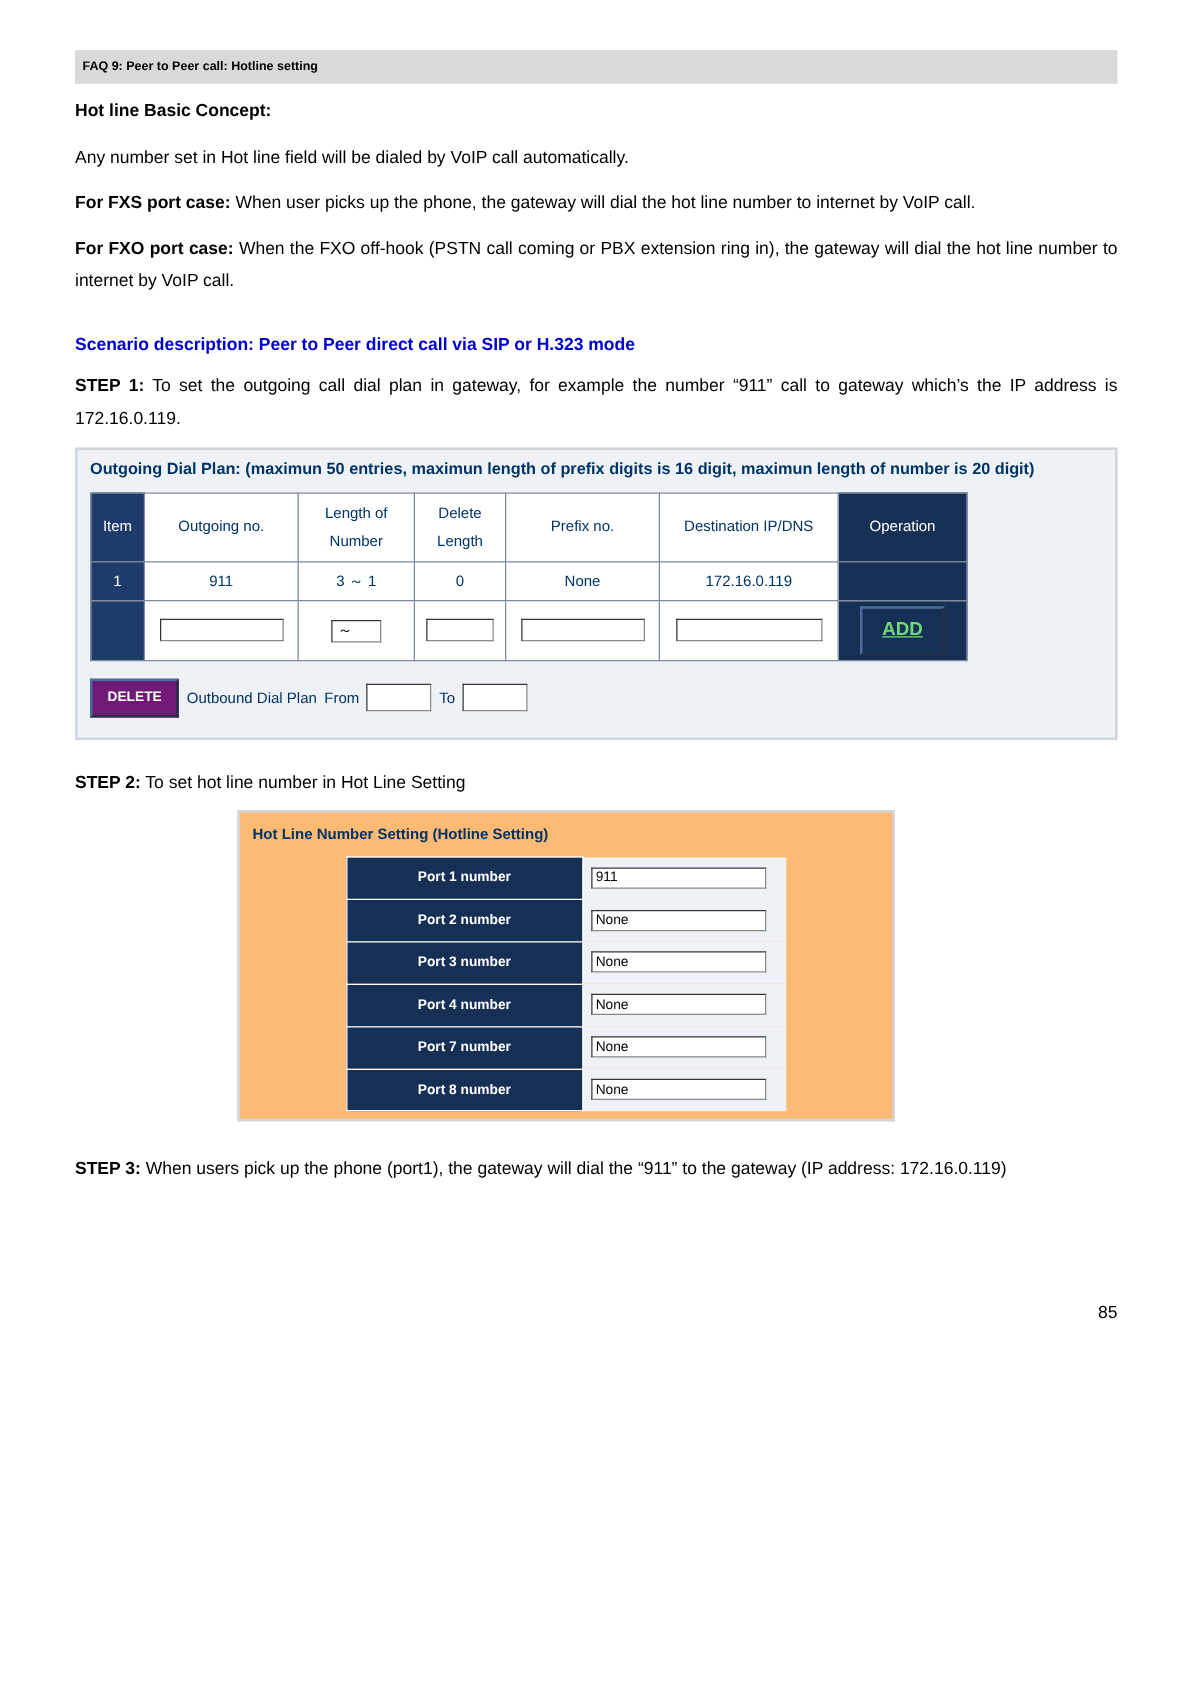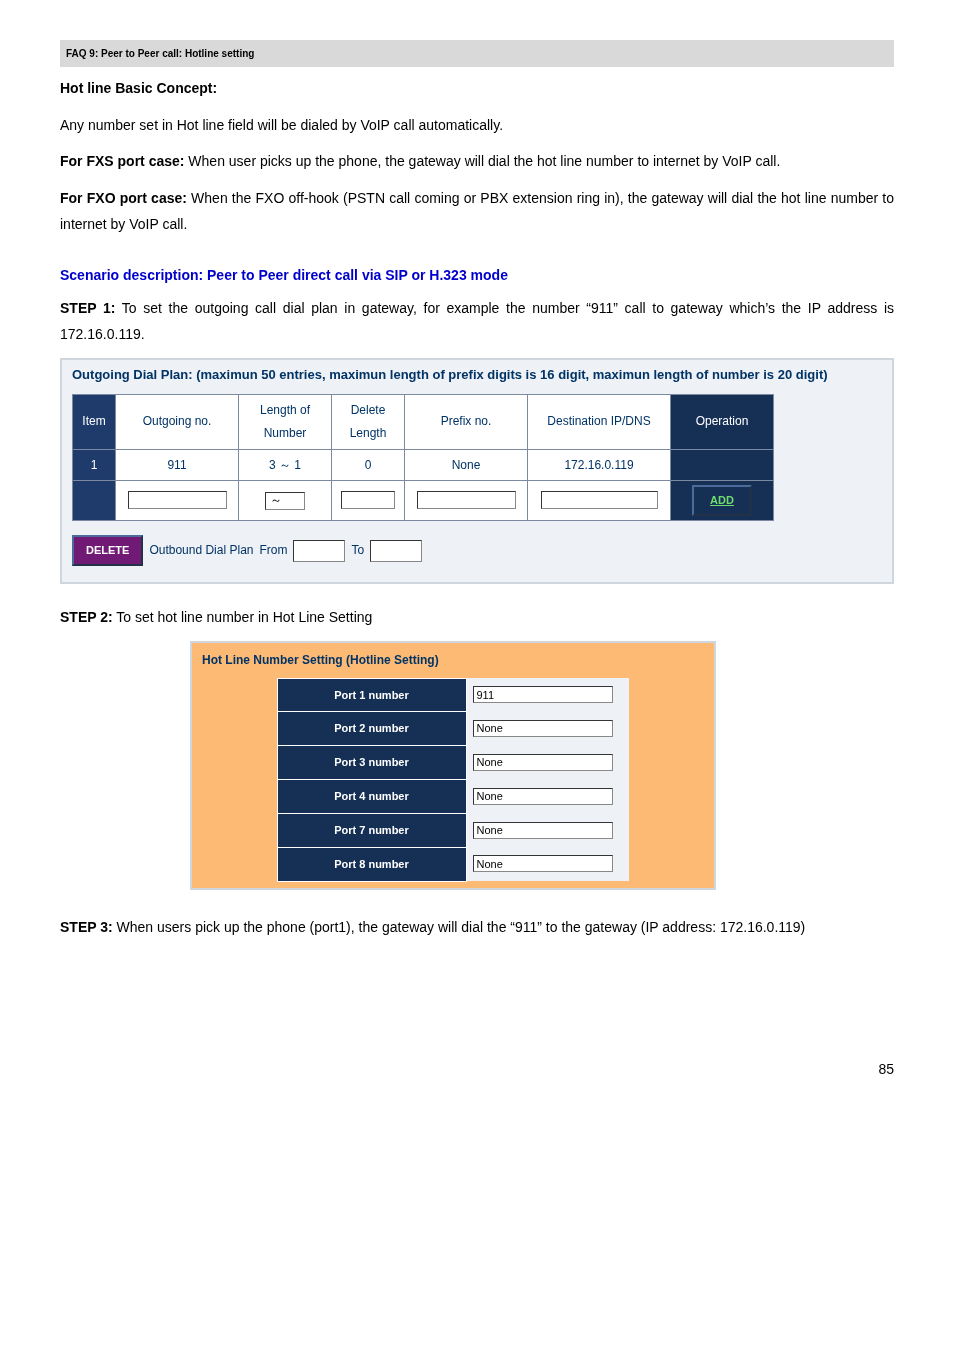--- a/index.html
+++ b/index.html
@@ -61,21 +61,21 @@
   .col-len { width: 80px; }
   .col-del { width: 60px; }
   .col-pref { width: 110px; }
   .col-dest { width: 130px; }
   .col-op { background: #163055 !important; color: #fff !important; width: 90px; }
   .add-btn {
     display: inline-block;
     background: #163055;
     color: #6fdc6f;
     font-weight: bold;
-    font-size: 11px;
+    font-size: 15px;
     padding: 3px 16px;
     border: 2px outset #4b6b9b;
     text-decoration: underline;
   }
   .mini-input {
     border: 1px inset #888;
     background: #fff;
     height: 18px;
     width: 90%;
     box-sizing: border-box;
@@ -143,21 +143,21 @@
     background: #fff;
     height: 17px;
     width: 140px;
     font-size: 11px;
     padding: 0 3px;
     box-sizing: border-box;
   }
   .page-num {
     text-align: right;
     font-size: 14px;
-    margin-top: 116px;
+    margin-top: 88px;
   }
 </style>
 </head>
 <body>
 
 <div class="faq-title">FAQ 9: Peer to Peer call: Hotline setting</div>
 
 <div class="para">
   <span class="bold">Hot line Basic Concept:</span>
 </div>

